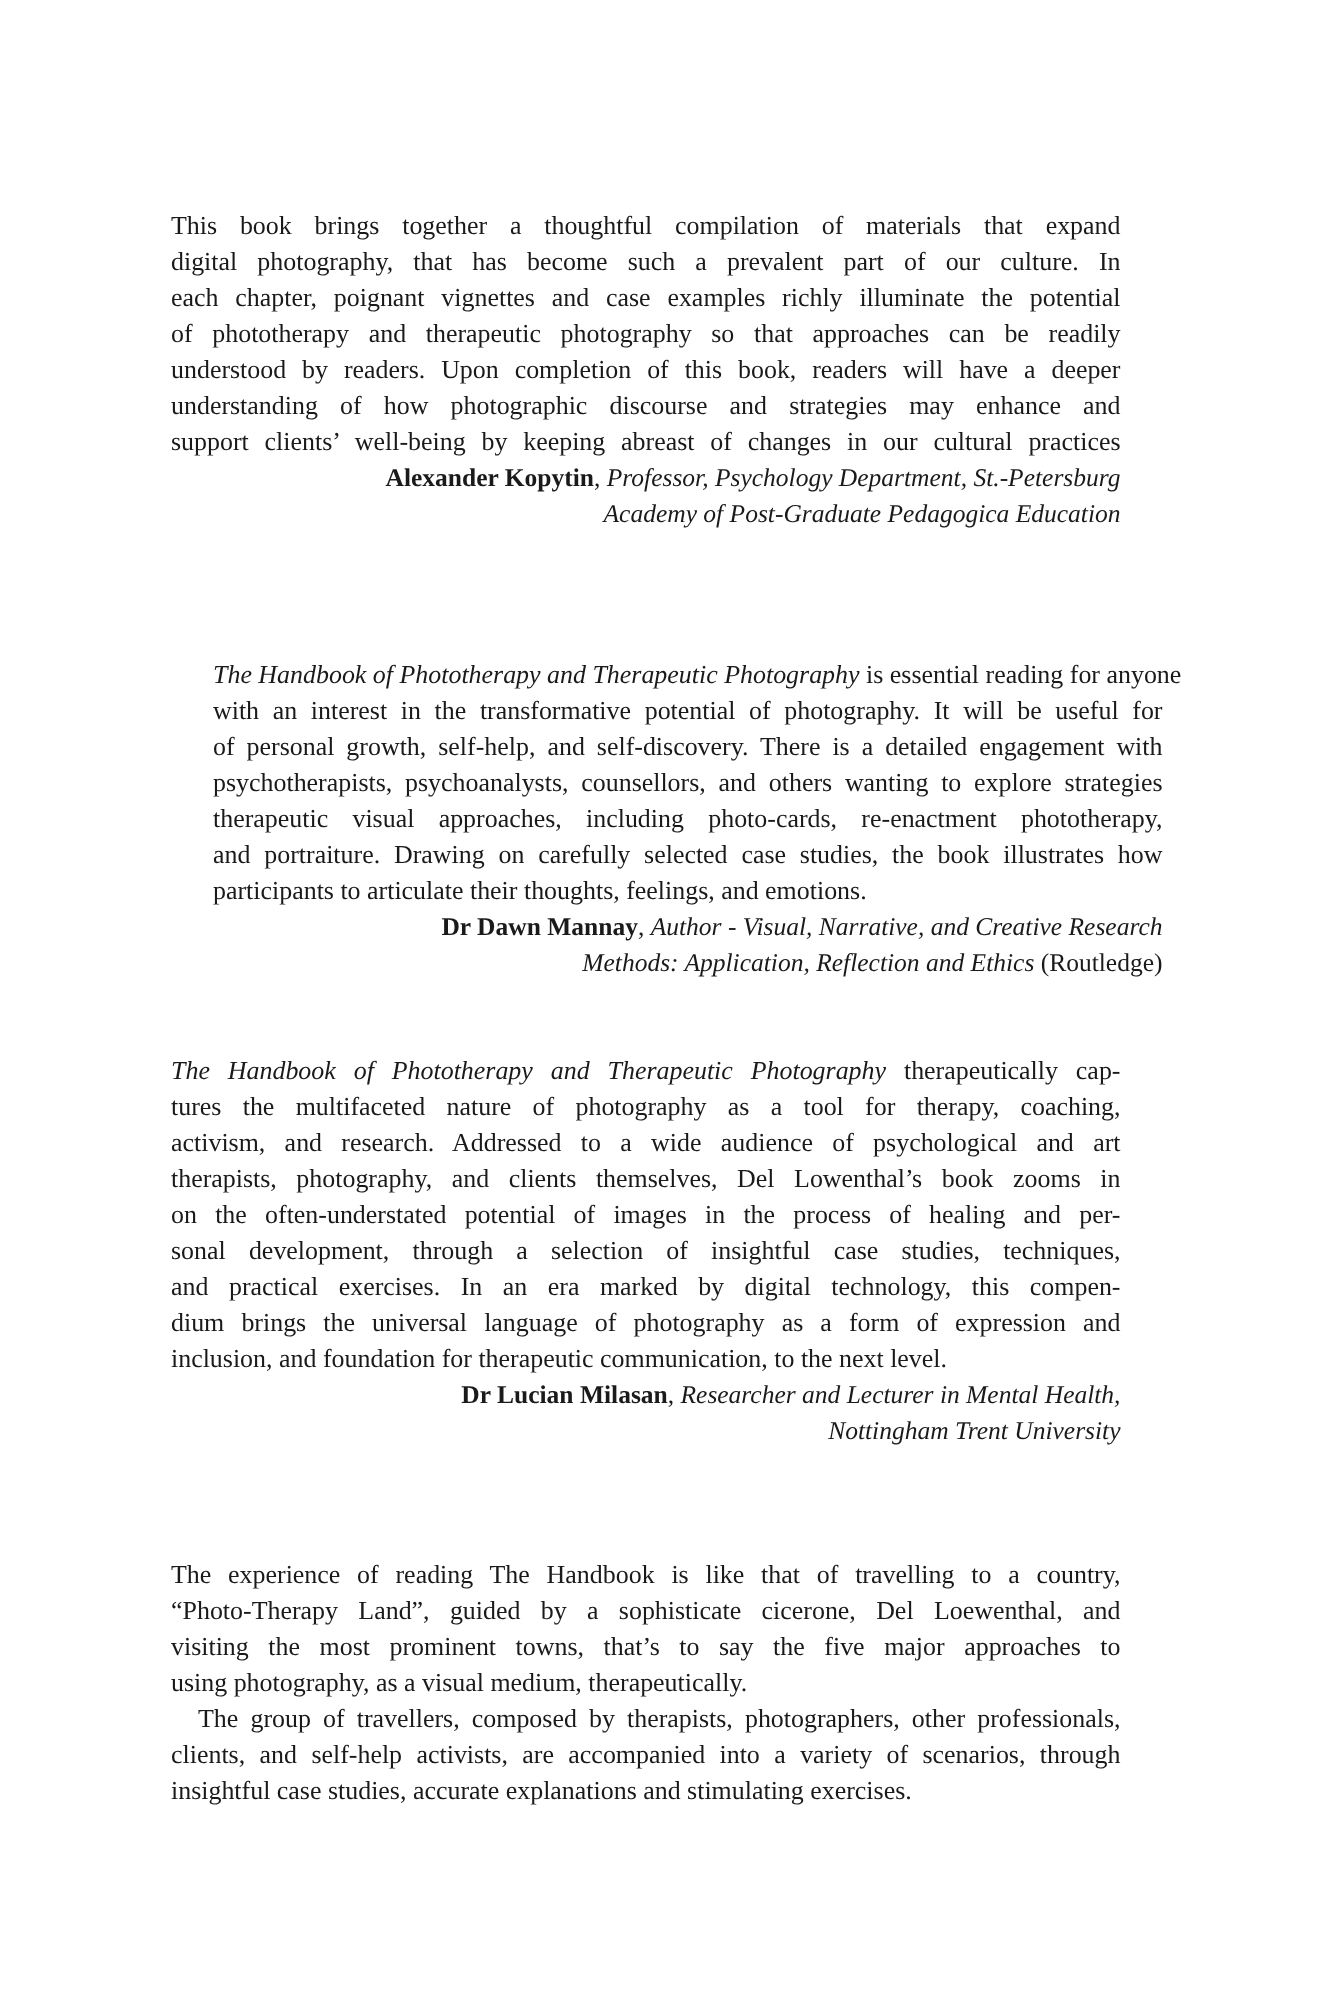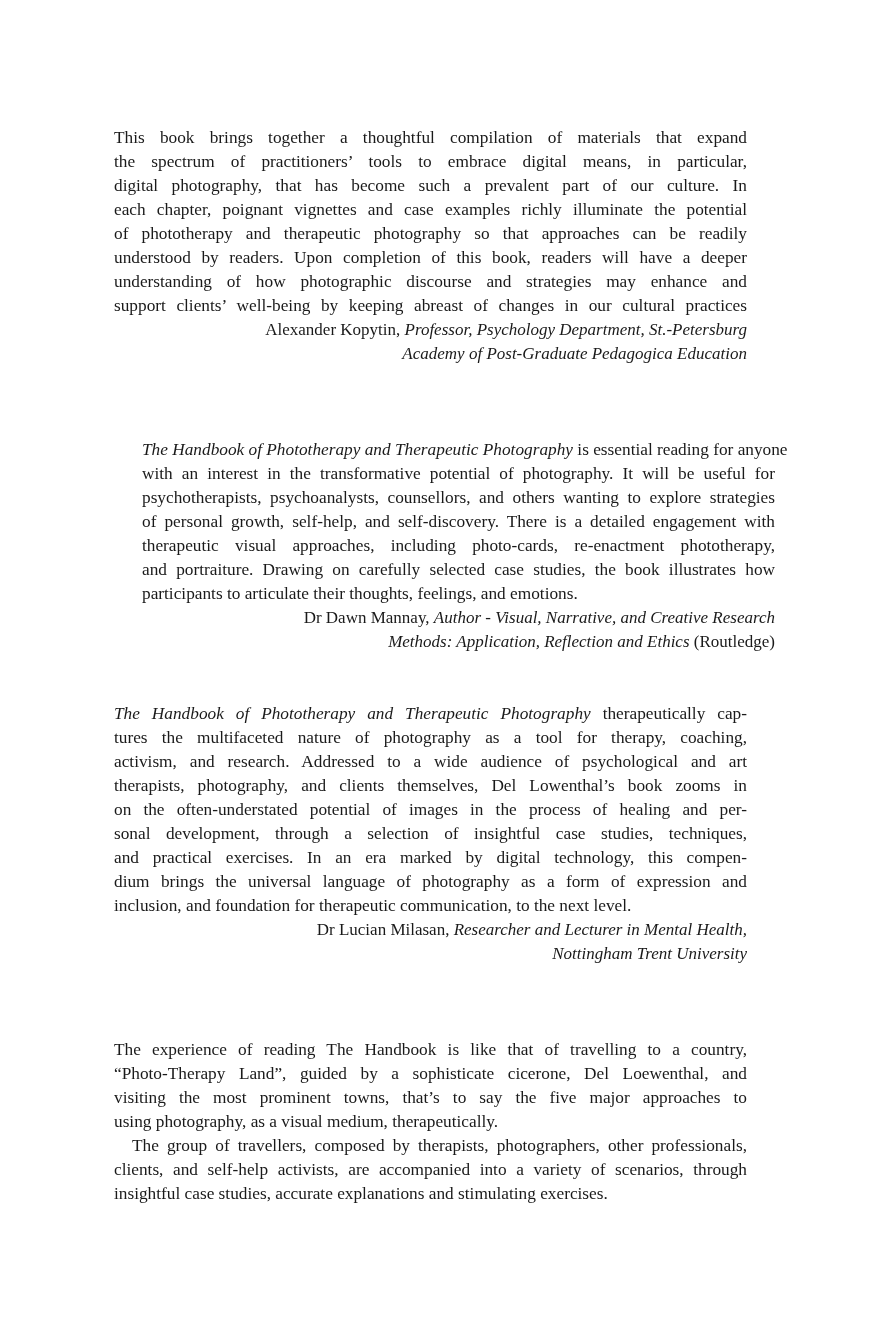--- a/index.html
+++ b/index.html
@@ -13,47 +13,46 @@
     display: block; height: 24px; line-height: 24px;
     font-size: 17.3px; white-space: nowrap;
     text-align: justify; text-align-last: justify;
   }
   .line.last { text-align-last: left; }
   .line.indent { text-indent: 18px; }
   .attr {
     display: block; height: 24px; line-height: 24px; font-size: 17px;
     text-align: right; white-space: nowrap;
   }
-  .name { font-weight: normal; }
+  .name { font-weight: bold; }
   .it { font-style: italic; text-align: right; }
   .block { position: absolute; left: 0; width: 633px; }
 </style>
 </head>
 <body>
 
 <div class="page">
 
-  <div class="block" style="top:0px;">
+  <div class="block" style="top:13px;">
     <span class="line">This book brings together a thoughtful compilation of materials that expand</span>
-    <span class="line">the spectrum of practitioners’ tools to embrace digital means, in particular,</span>
     <span class="line">digital photography, that has become such a prevalent part of our culture. In</span>
     <span class="line">each chapter, poignant vignettes and case examples richly illuminate the potential</span>
     <span class="line">of phototherapy and therapeutic photography so that approaches can be readily</span>
     <span class="line">understood by readers. Upon completion of this book, readers will have a deeper</span>
     <span class="line">understanding of how photographic discourse and strategies may enhance and</span>
     <span class="line">support clients’ well-being by keeping abreast of changes in our cultural practices</span>
     <span class="attr"><span class="name">Alexander Kopytin</span><span>, </span><span class="it">Professor, Psychology Department, St.-Petersburg</span></span>
     <span class="attr it">Academy of Post-Graduate Pedagogica Education</span>
   </div>
 
   <div class="block" style="top:312px;margin-left:28px;">
     <span class="line"><span class="it">The Handbook of Phototherapy and Therapeutic Photography</span><span> is essential reading for anyone</span></span>
     <span class="line">with an interest in the transformative potential of photography. It will be useful for</span>
+    <span class="line">of personal growth, self-help, and self-discovery. There is a detailed engagement with</span>
     <span class="line">psychotherapists, psychoanalysts, counsellors, and others wanting to explore strategies</span>
-    <span class="line">of personal growth, self-help, and self-discovery. There is a detailed engagement with</span>
     <span class="line">therapeutic visual approaches, including photo-cards, re-enactment phototherapy,</span>
     <span class="line">and portraiture. Drawing on carefully selected case studies, the book illustrates how</span>
     <span class="line last">participants to articulate their thoughts, feelings, and emotions.</span>
     <span class="attr"><span class="name">Dr Dawn Mannay</span><span>, </span><span class="it">Author - Visual, Narrative, and Creative Research</span></span>
     <span class="attr"><span class="it">Methods: Application, Reflection and Ethics</span><span> (Routledge)</span></span>
   </div>
 
   <div class="block" style="top:576px;">
     <span class="line"><span class="it">The Handbook of Phototherapy and Therapeutic Photography</span><span> therapeutically cap-</span></span>
     <span class="line">tures the multifaceted nature of photography as a tool for therapy, coaching,</span>

